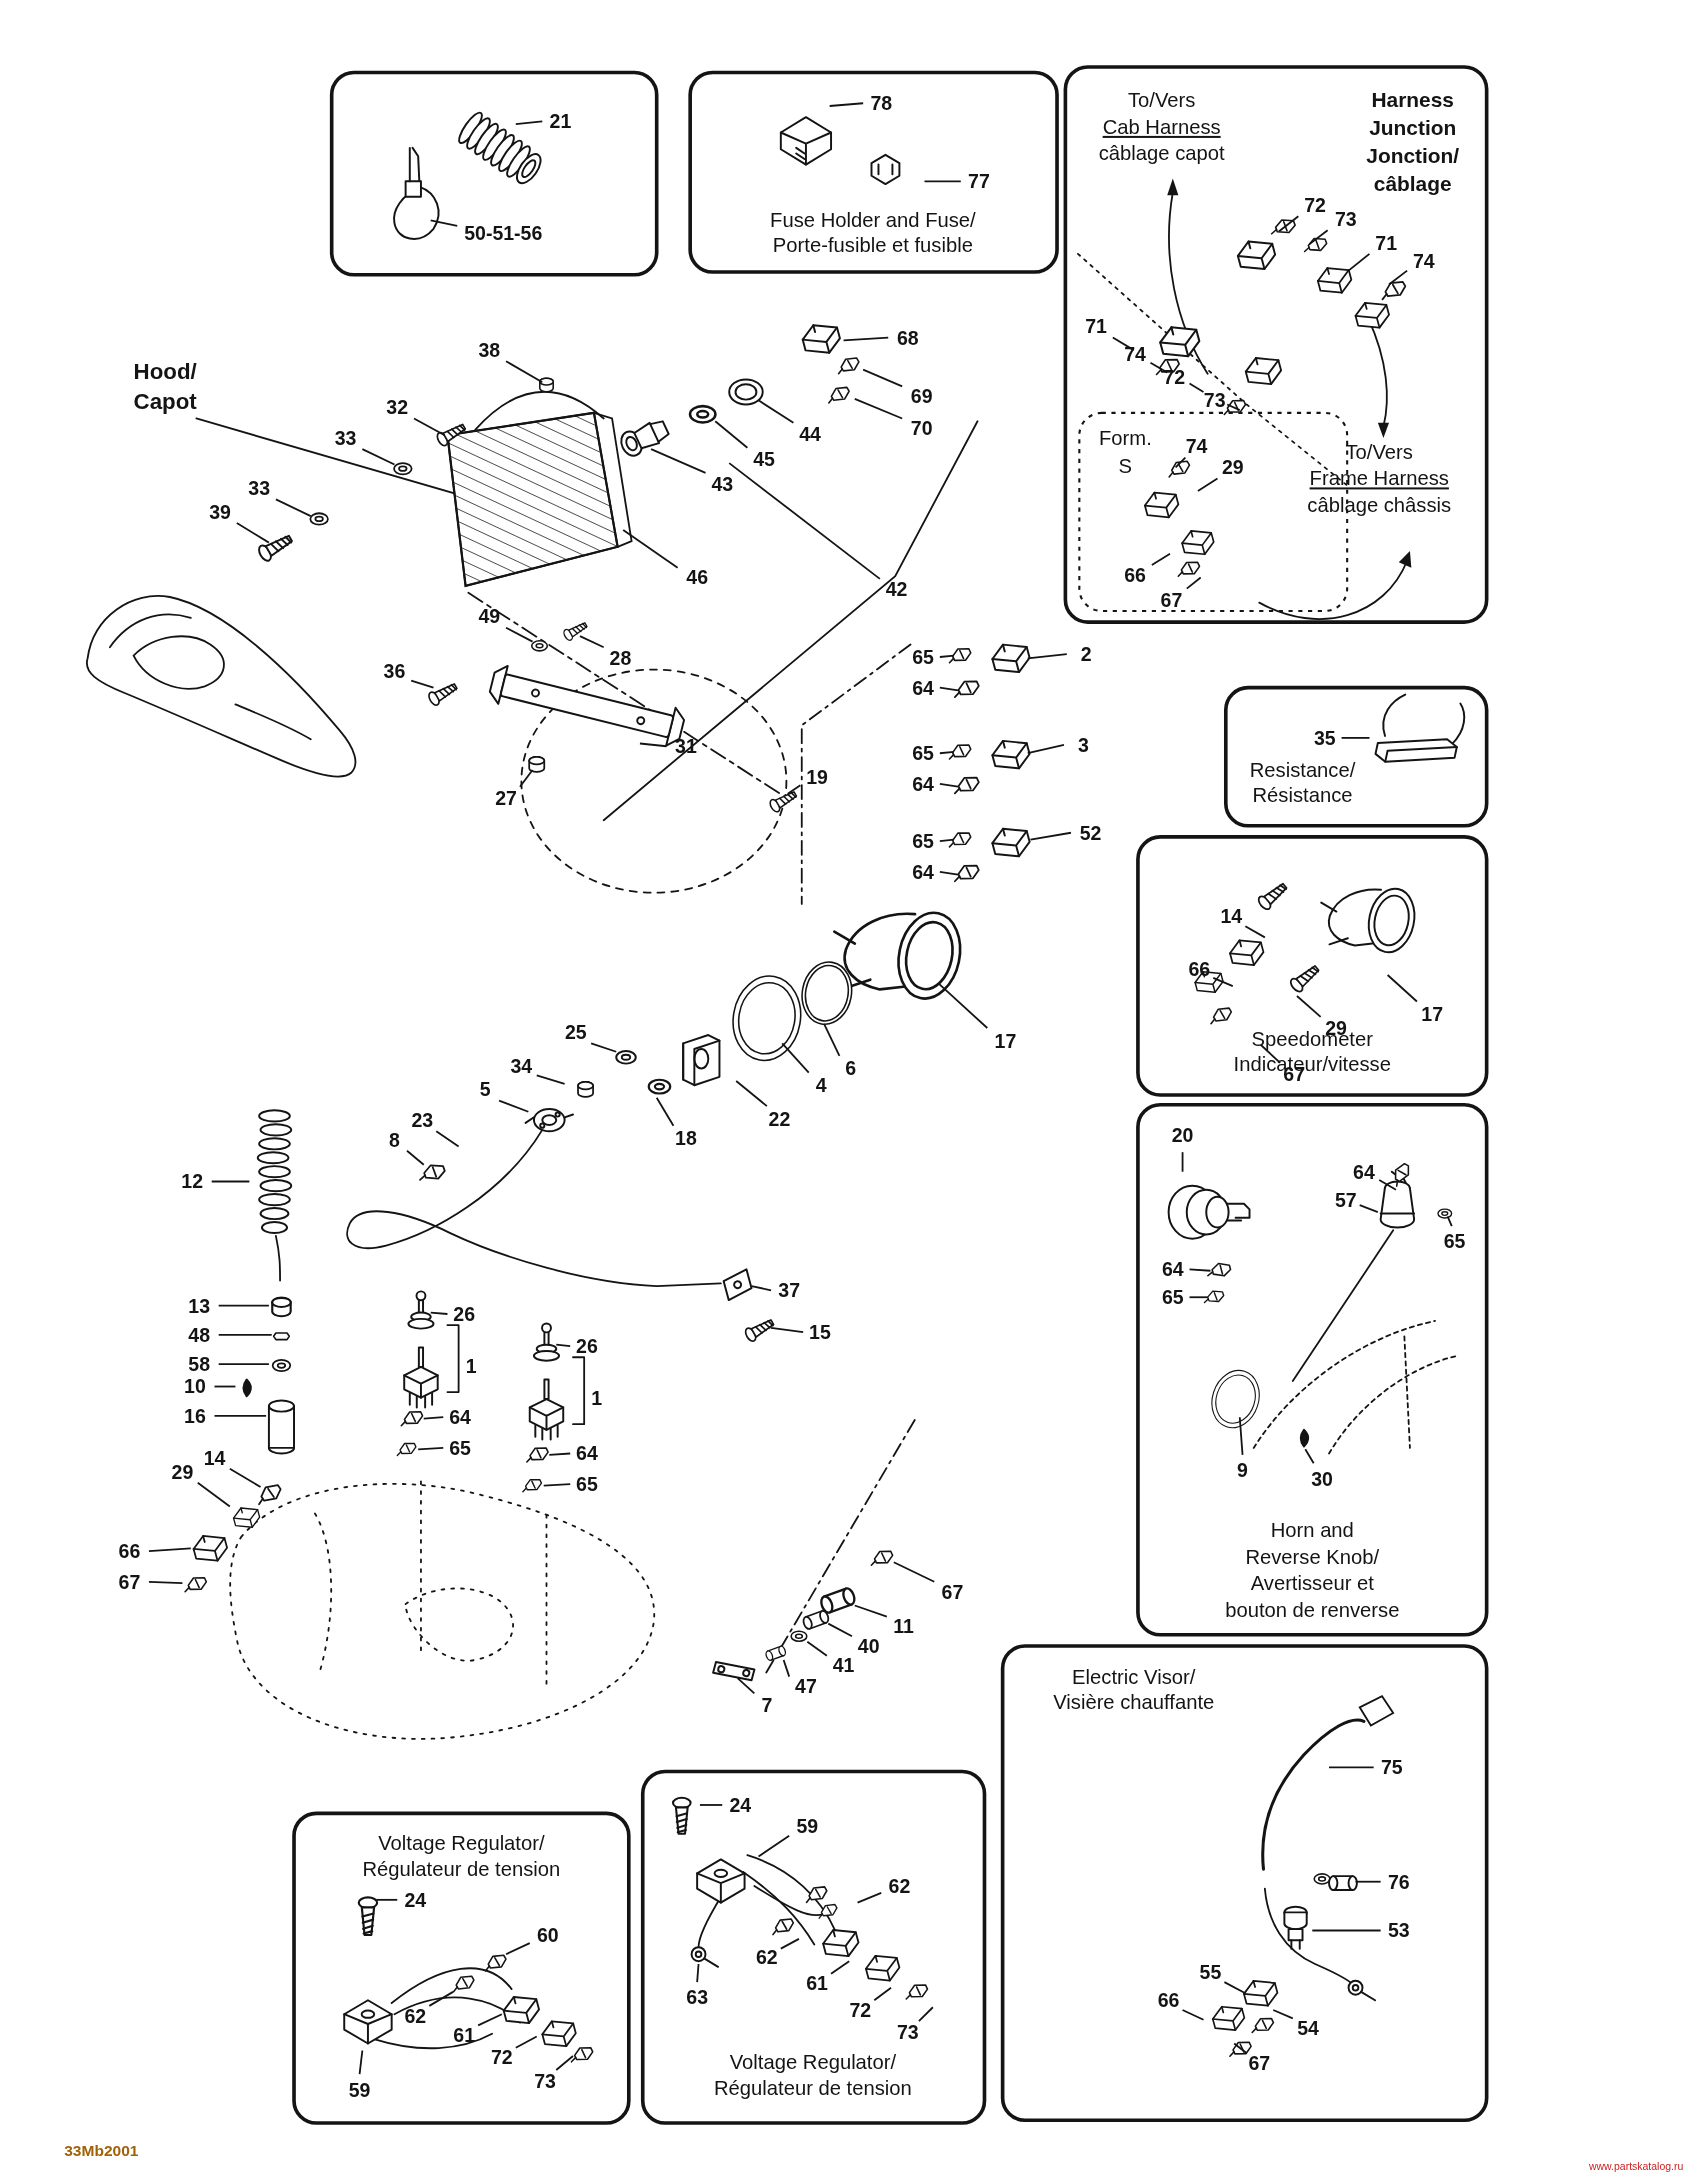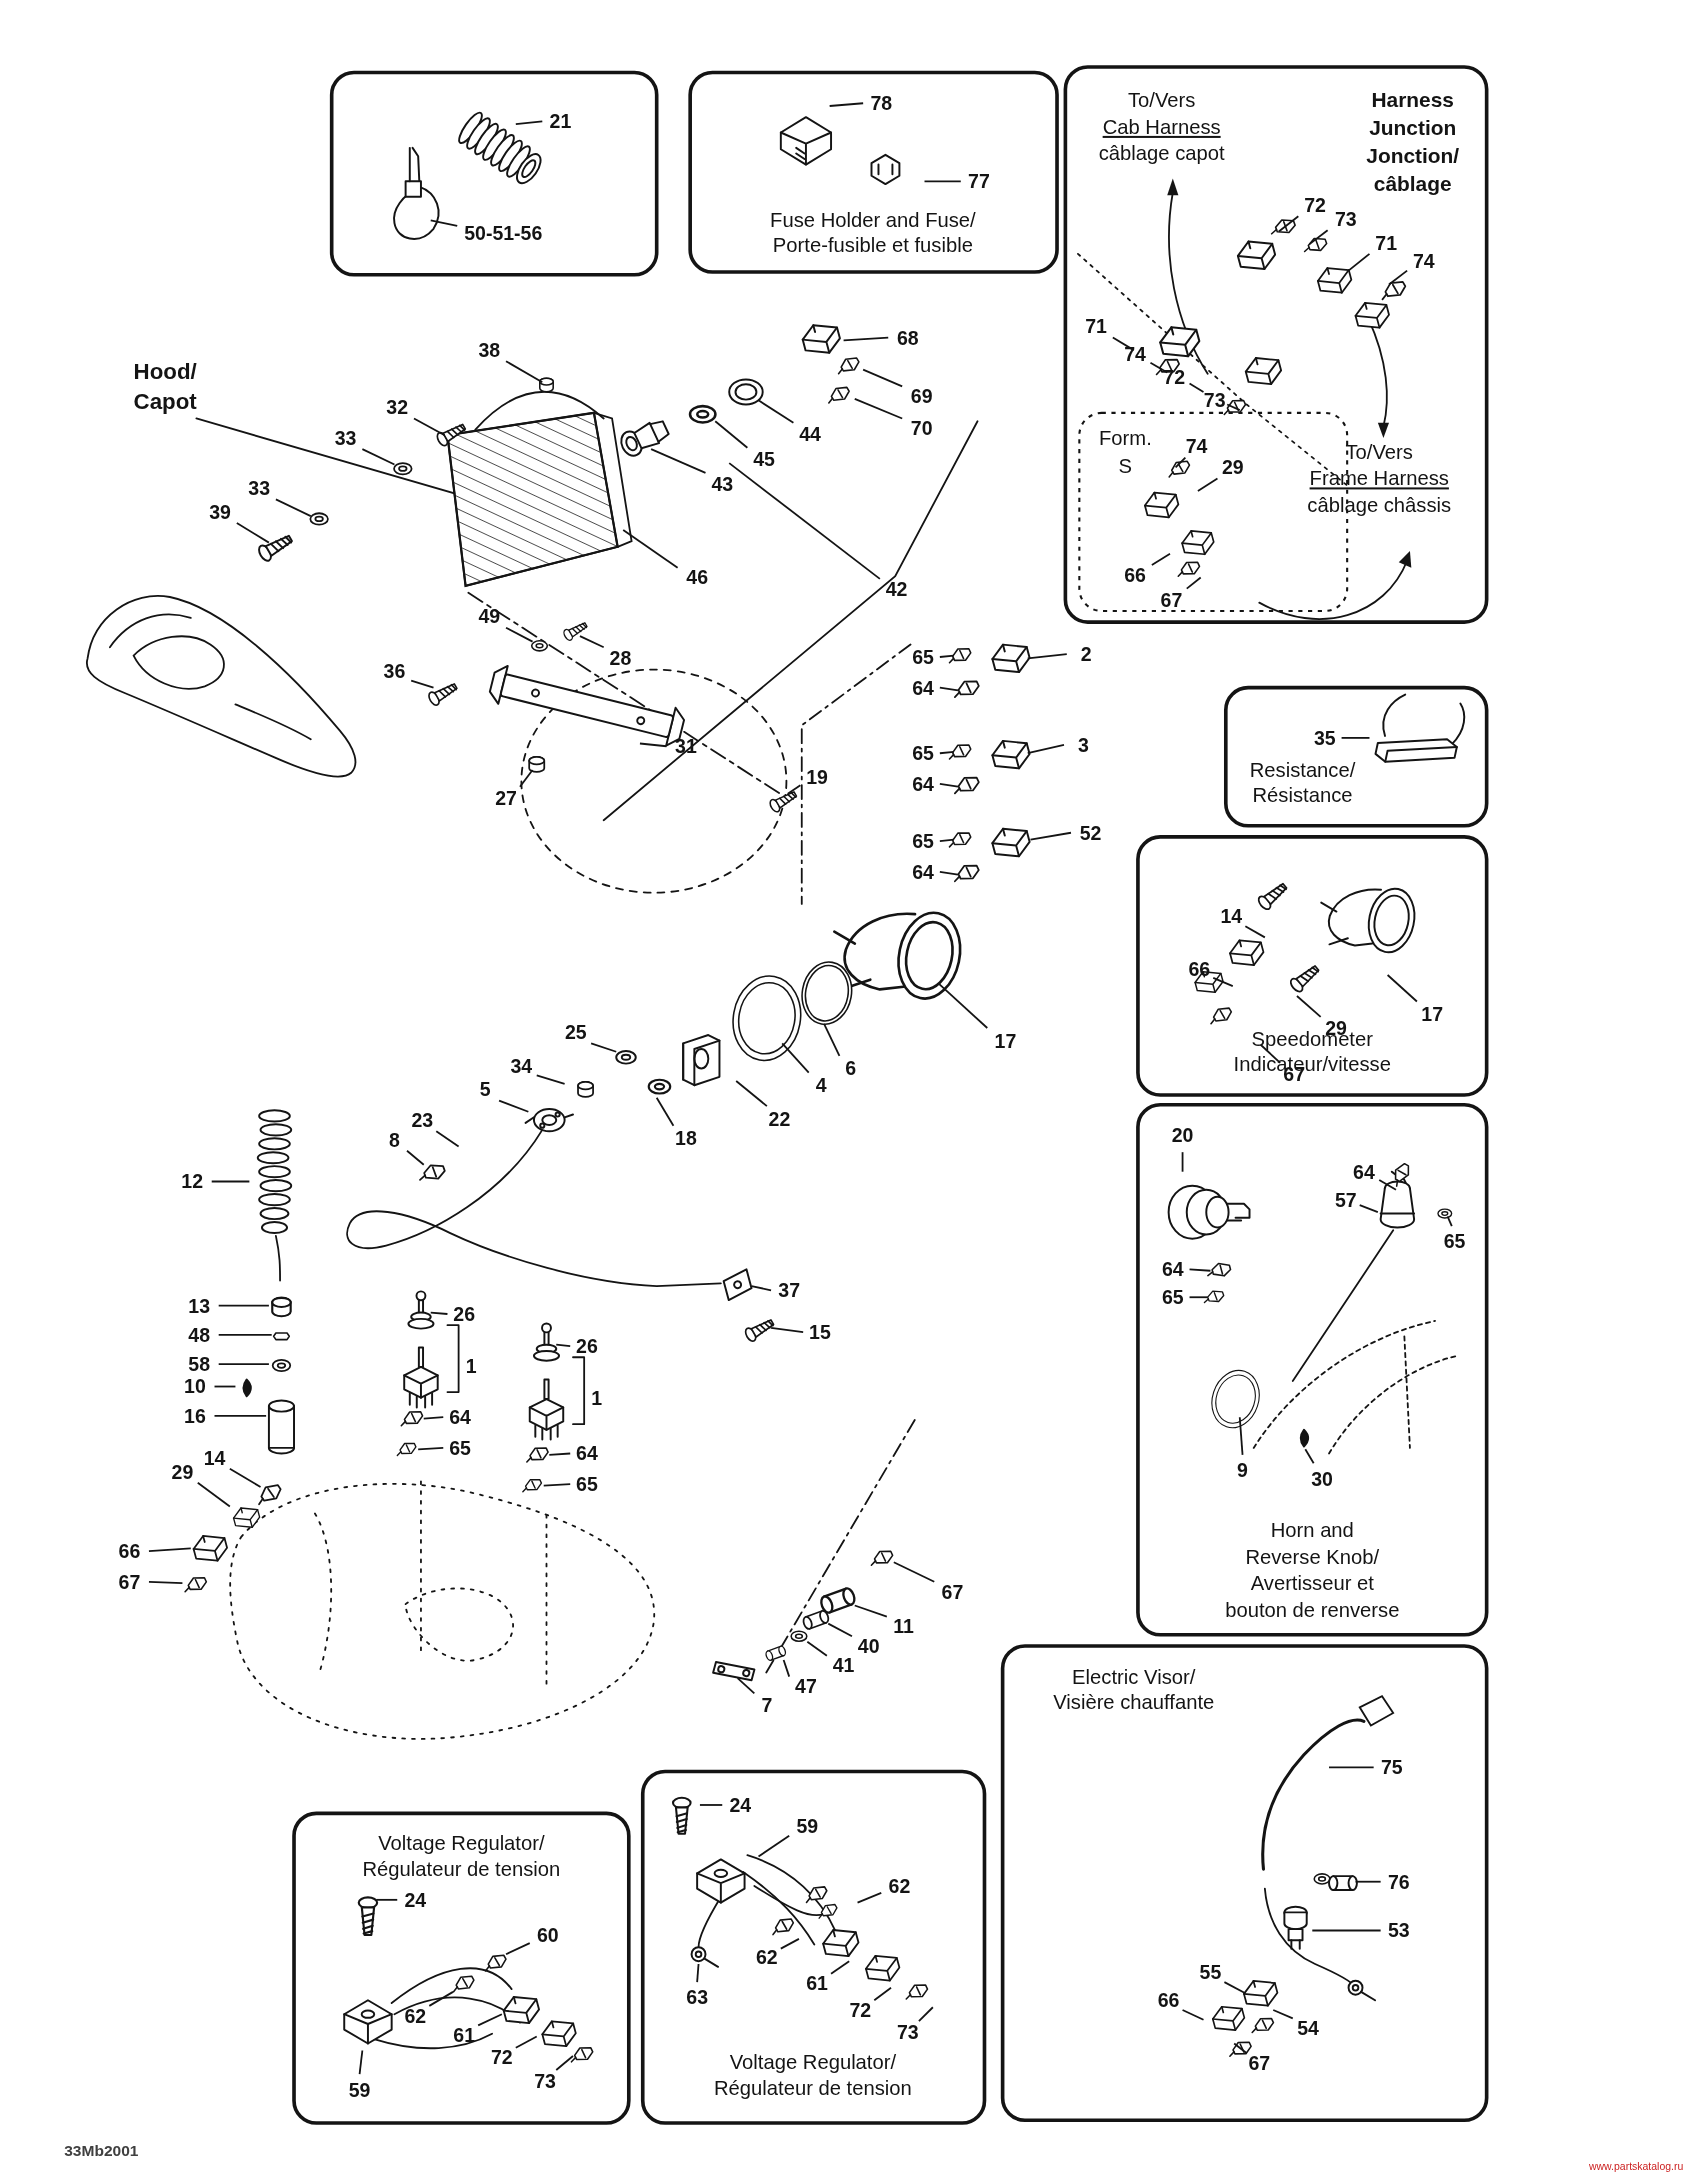--- a/index.html
+++ b/index.html
@@ -5,21 +5,21 @@
   html,body{margin:0;padding:0;height:100%;background:#ffffff}
   .stage{position:relative;width:100%;height:100%;background:#ffffff;overflow:hidden}
   svg{display:block;width:100%;height:100%}
   .box{fill:none;stroke:#141414;stroke-width:2.6}
   .box.dashed{stroke-width:1.5;stroke-dasharray:3 4}
   .note{fill:#141414;font-family:"Liberation Sans",sans-serif}
   .co{fill:#141414;font:700 14px "Liberation Sans",sans-serif}
   .ld{stroke:#141414;stroke-width:1.3;fill:none}
   .prt{stroke:#141414;stroke-width:1.4;fill:none;stroke-linejoin:round;stroke-linecap:round}
   .decor{stroke:#141414;stroke-width:1.3;fill:none;stroke-linecap:round}
-  .footer-code{position:absolute;left:3.8%;top:98.1%;font:700 0.92vw "Liberation Sans",sans-serif;color:#404040}
+  .footer-code{position:absolute;left:3.8%;top:98.1%;font:700 0.92vw "Liberation Sans",sans-serif;color:#a16207}
   .footer-mark{position:absolute;right:0.4%;top:99.0%;font:400 0.62vw "Liberation Sans",sans-serif;color:#cc2222}
 </style>
 </head>
 <body>
 
 <div class="stage">
   <svg viewBox="0 0 1210 1565" preserveAspectRatio="xMidYMid meet">
     <defs>
       <pattern id="hatch" width="8" height="8" patternUnits="userSpaceOnUse" patternTransform="rotate(115)">
         <line x1="0" y1="0" x2="0" y2="8" stroke="#141414" stroke-width="1"></line>

